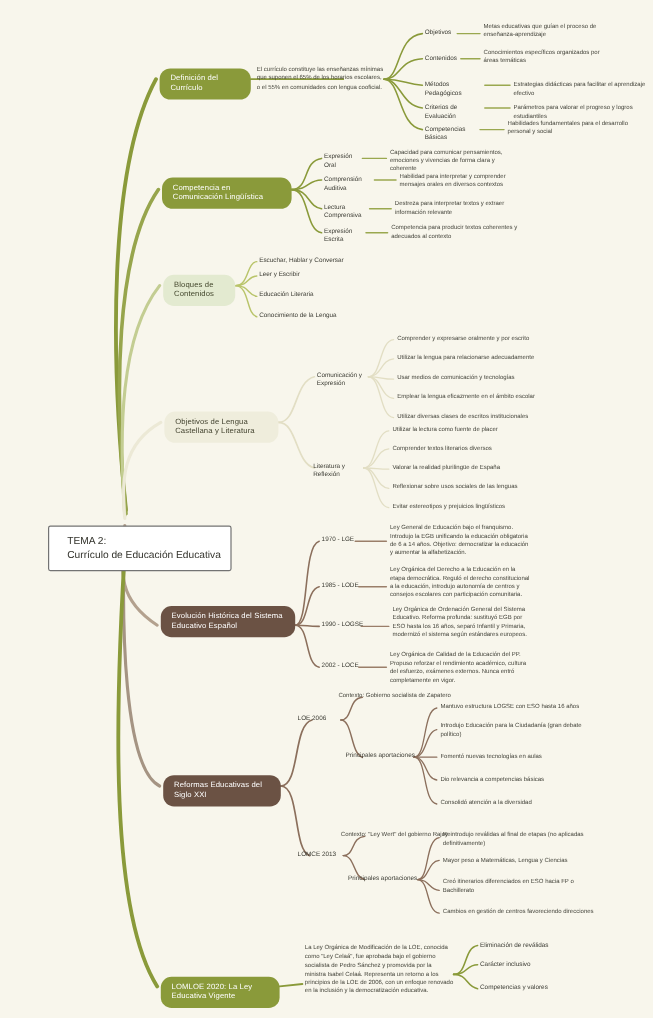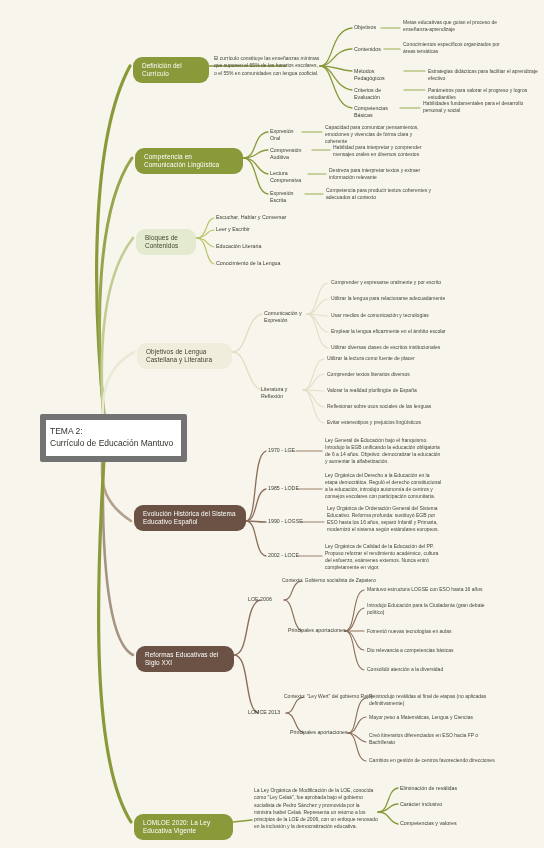--- a/index.html
+++ b/index.html
@@ -11,27 +11,28 @@
     overflow:hidden;
     position:relative;
   }
   #canvas{position:absolute;inset:0;width:544px;height:848px;}
   svg.links{position:absolute;left:0;top:0;width:544px;height:848px;pointer-events:none;}
   .node{position:absolute;box-sizing:border-box;}
 
   
   .root{
     background:#ffffff;
-    border:6px solid #737373;
+    border:1px solid #737373;
     border-radius:2px;
-    padding:5px 8px 6px 4px;
+    padding:5px 8px 6px 15px;
     font-size:8.5px;
     line-height:1.45;
     color:#33332c;
     white-space:nowrap;
+    margin-top:24px;
   }
 
   
   .lvl1{
     border-radius:9px;
     padding:5px 9px;
     font-size:6.4px;
     line-height:1.25;
     color:#ffffff;
     letter-spacing:.1px;
@@ -144,21 +145,21 @@
 
       <path d="M233 822 L 252 820" stroke="#8a9a3a" stroke-width="1.5"></path>
       <path d="M378 812 C 390 812, 386 790, 398 788" stroke="#8a9a3a" stroke-width="1.3"></path>
       <path d="M378 812 C 390 812, 388 804, 398 804" stroke="#8a9a3a" stroke-width="1.3"></path>
       <path d="M378 812 C 390 812, 388 822, 398 824" stroke="#8a9a3a" stroke-width="1.3"></path>
     </g>
   </svg>
 
   <div class="node root" style="left:40px;top:414px;">
     <div>TEMA 2:</div>
-    <div>Currículo de Educación Mantuvo</div>
+    <div>Currículo de Educación Educativa</div>
   </div>
 
   <div class="node lvl1 green" style="left:133px;top:57px;width:76px;">
     <span>Definición del Currículo</span>
   </div>
   <div class="node desc" style="left:214px;top:55px;width:108px;">El currículo constituye las enseñanzas mínimas que suponen el 65% de los horarios escolares, o el 55% en comunidades con lengua cooficial.</div>
 
   <div class="node lvl2" style="left:354px;top:24px;width:30px;">Objetivos</div>
   <div class="node lvl3" style="left:403px;top:19px;width:108px;">Metas educativas que guían el proceso de enseñanza-aprendizaje</div>
 

